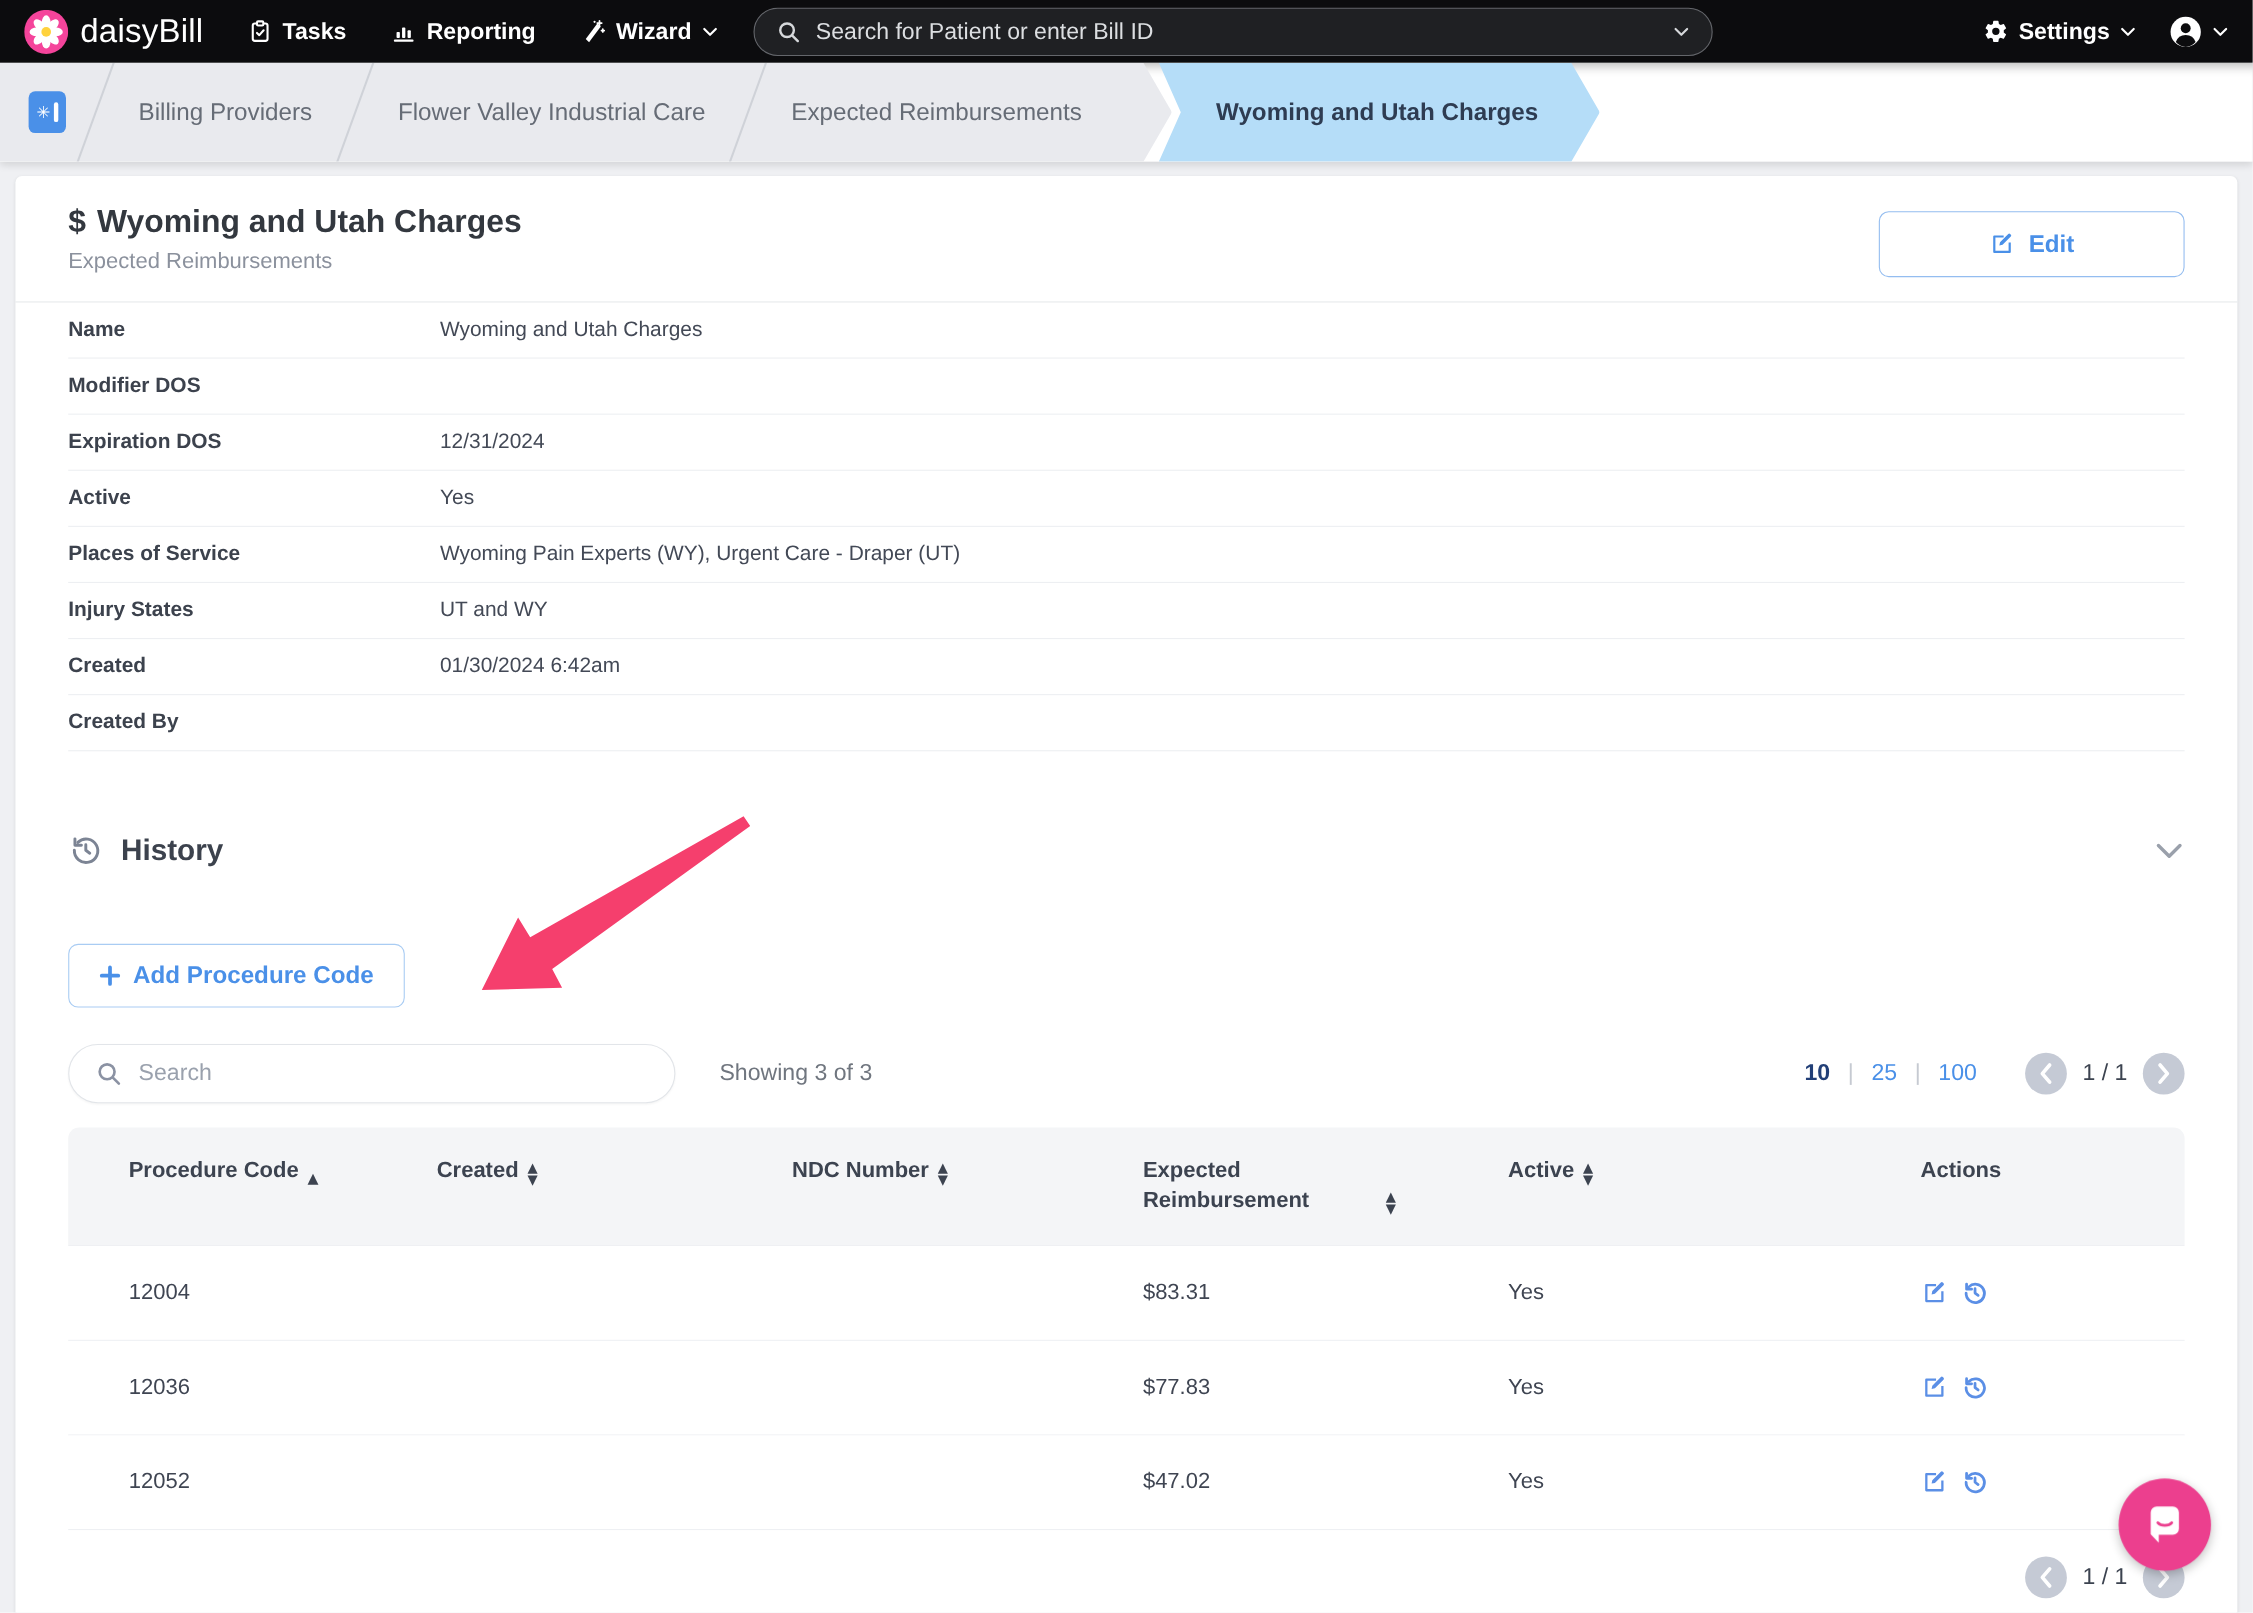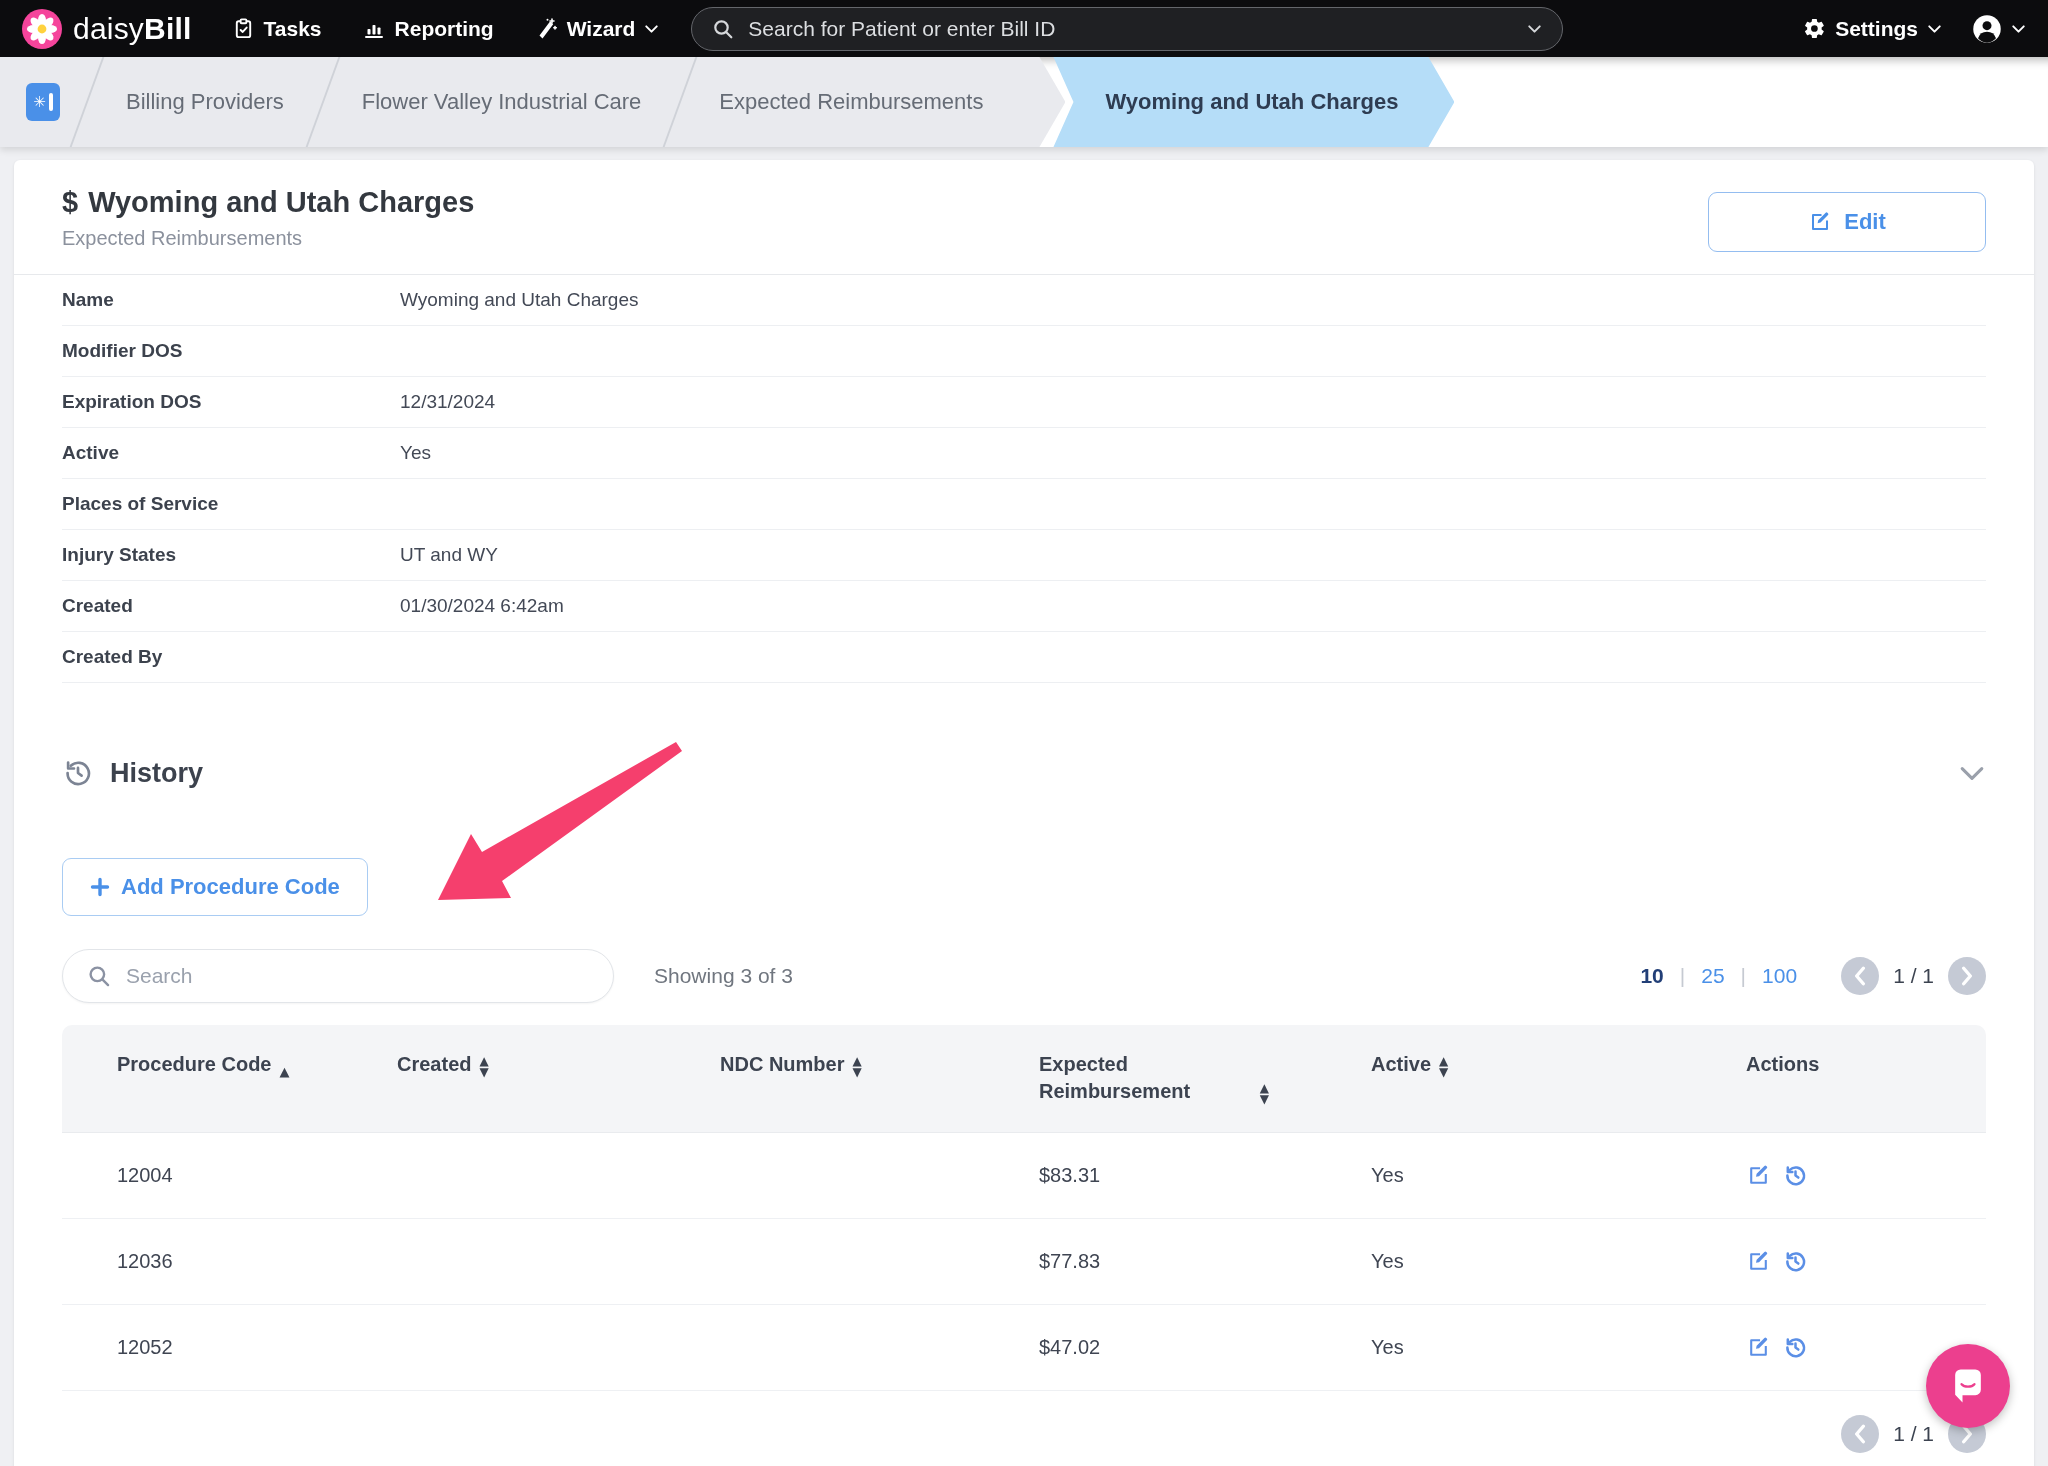--- a/index.html
+++ b/index.html
@@ -10,21 +10,21 @@
   }
   svg { display:block; }
 
   
   .navbar{
     height:57px; background:#0c0c0e; display:flex; align-items:center;
     padding:0 22px; position:relative; z-index:10;
   }
   .brand{ display:flex; align-items:center; gap:11px; cursor:pointer; }
   .brand-text{ font-size:30px; color:#fff; letter-spacing:.2px; }
-  .brand-text b{ font-weight:700; }
+  .brand-text b{ font-weight:400; }
   .nav-item{
     display:flex; align-items:center; gap:9px; color:#fff; font-size:21px;
     font-weight:600; margin-left:40px; cursor:pointer; white-space:nowrap;
   }
   .nav-item svg{ color:#fff; }
   .nav-search{
     margin-left:32px; width:872px; height:44px; background:#1f2023;
     border:1.5px solid #64666b; border-radius:22px; display:flex;
     align-items:center; padding:0 20px; gap:14px;
   }
@@ -341,20 +341,21 @@
     <div class="detail-row">
       <span class="detail-label">Expiration DOS</span>
       <span class="detail-value">12/31/2024</span>
     </div>
     <div class="detail-row">
       <span class="detail-label">Active</span>
       <span class="detail-value">Yes</span>
     </div>
     <div class="detail-row">
       <span class="detail-label">Places of Service</span>
+      <span class="detail-value">Wyoming Pain Experts (WY), Urgent Care - Draper (UT)</span>
     </div>
     <div class="detail-row">
       <span class="detail-label">Injury States</span>
       <span class="detail-value">UT and WY</span>
     </div>
     <div class="detail-row">
       <span class="detail-label">Created</span>
       <span class="detail-value">01/30/2024 6:42am</span>
     </div>
     <div class="detail-row">

